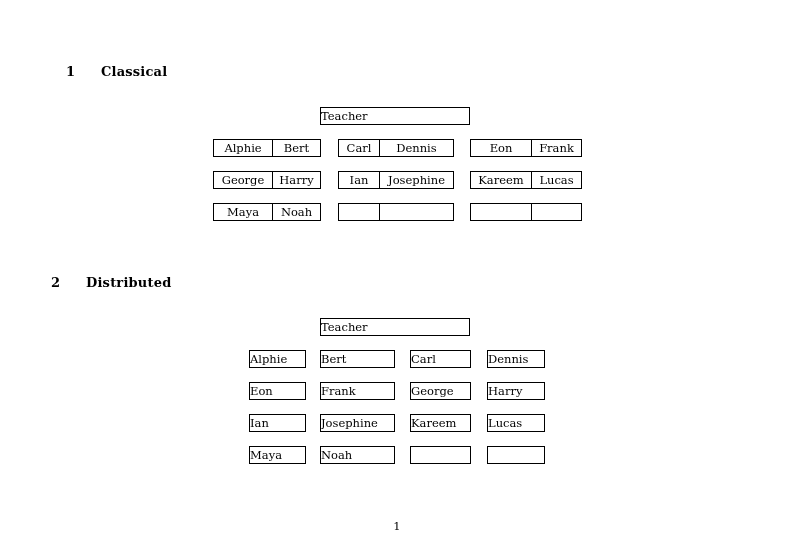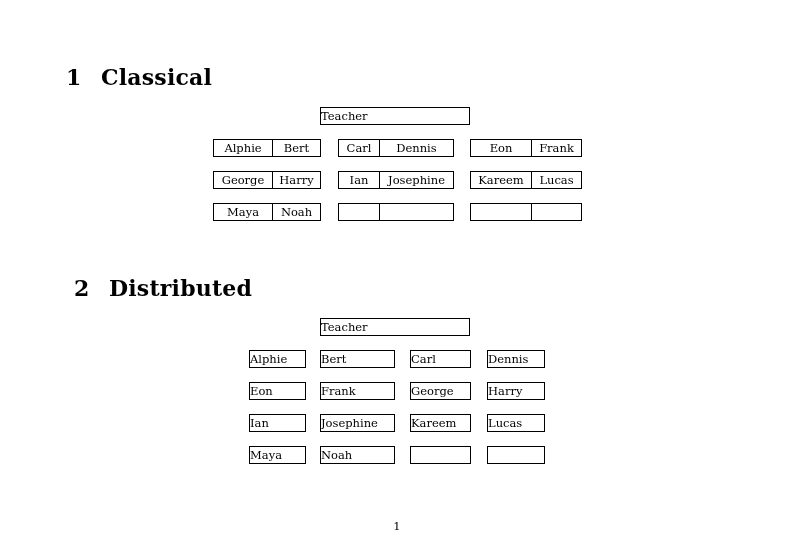--- a/index.html
+++ b/index.html
@@ -14,21 +14,21 @@
     background: #ffffff;
     font-family: "DejaVu Serif", "Liberation Serif", serif;
     color: #000000;
     overflow: hidden;
   }
 
   
   .section-heading {
     position: absolute;
     font-weight: bold;
-    font-size: 22px;
+    font-size: 13px;
     letter-spacing: 0.2px;
     white-space: nowrap;
   }
   .section-heading .sec-num {
     display: inline-block;
     width: 35px;
   }
 
   
   .box {
@@ -114,21 +114,21 @@
         <div class="pair-cell second" style="width: 48px; flex: 0 0 auto;">Noah</div>
       </div>
       <div class="pair-group" style="left: 338px; top: 203px; width: 116px;">
         <div class="pair-cell" style="width: 40px; flex: 0 0 auto;"></div>
         <div class="pair-cell second" style="width: 74px; flex: 0 0 auto;"></div>
       </div>
       <div class="pair-group" style="left: 470px; top: 203px; width: 112px;">
         <div class="pair-cell" style="width: 60px; flex: 0 0 auto;"></div>
         <div class="pair-cell second" style="width: 50px; flex: 0 0 auto;"></div>
       </div>
-      <div class="section-heading" style="left: 74px; top: 275px;"><span class="sec-num">2</span><span>Distributed</span></div>
+      <div class="section-heading" style="left: 51px; top: 275px;"><span class="sec-num">2</span><span>Distributed</span></div>
       <div class="box" style="left: 320px; top: 318px; width: 150px;">Teacher</div>
       <div class="box" style="left: 249px; top: 350px; width: 57px;">Alphie</div>
       <div class="box" style="left: 320px; top: 350px; width: 75px;">Bert</div>
       <div class="box" style="left: 410px; top: 350px; width: 61px;">Carl</div>
       <div class="box" style="left: 487px; top: 350px; width: 58px;">Dennis</div>
       <div class="box" style="left: 249px; top: 382px; width: 57px;">Eon</div>
       <div class="box" style="left: 320px; top: 382px; width: 75px;">Frank</div>
       <div class="box" style="left: 410px; top: 382px; width: 61px;">George</div>
       <div class="box" style="left: 487px; top: 382px; width: 58px;">Harry</div>
       <div class="box" style="left: 249px; top: 414px; width: 57px;">Ian</div>

